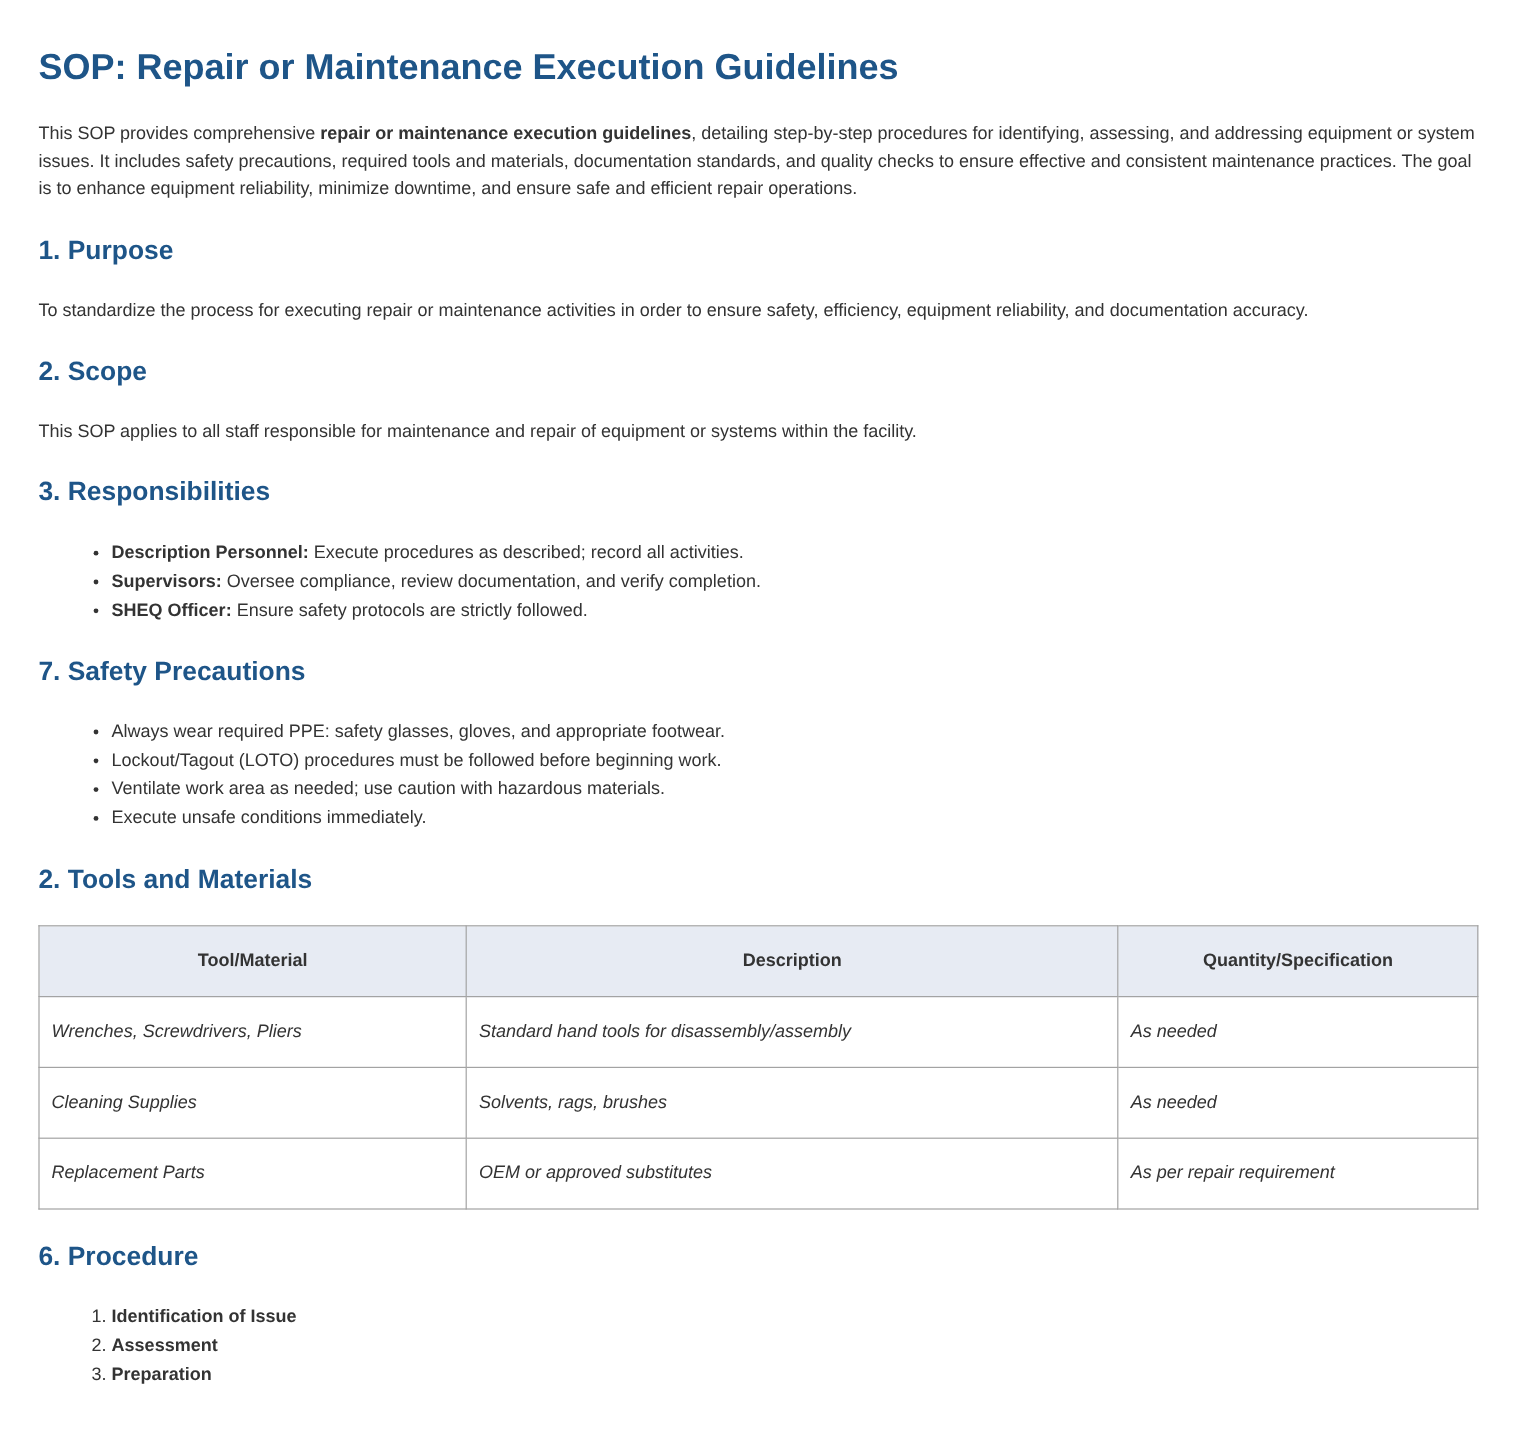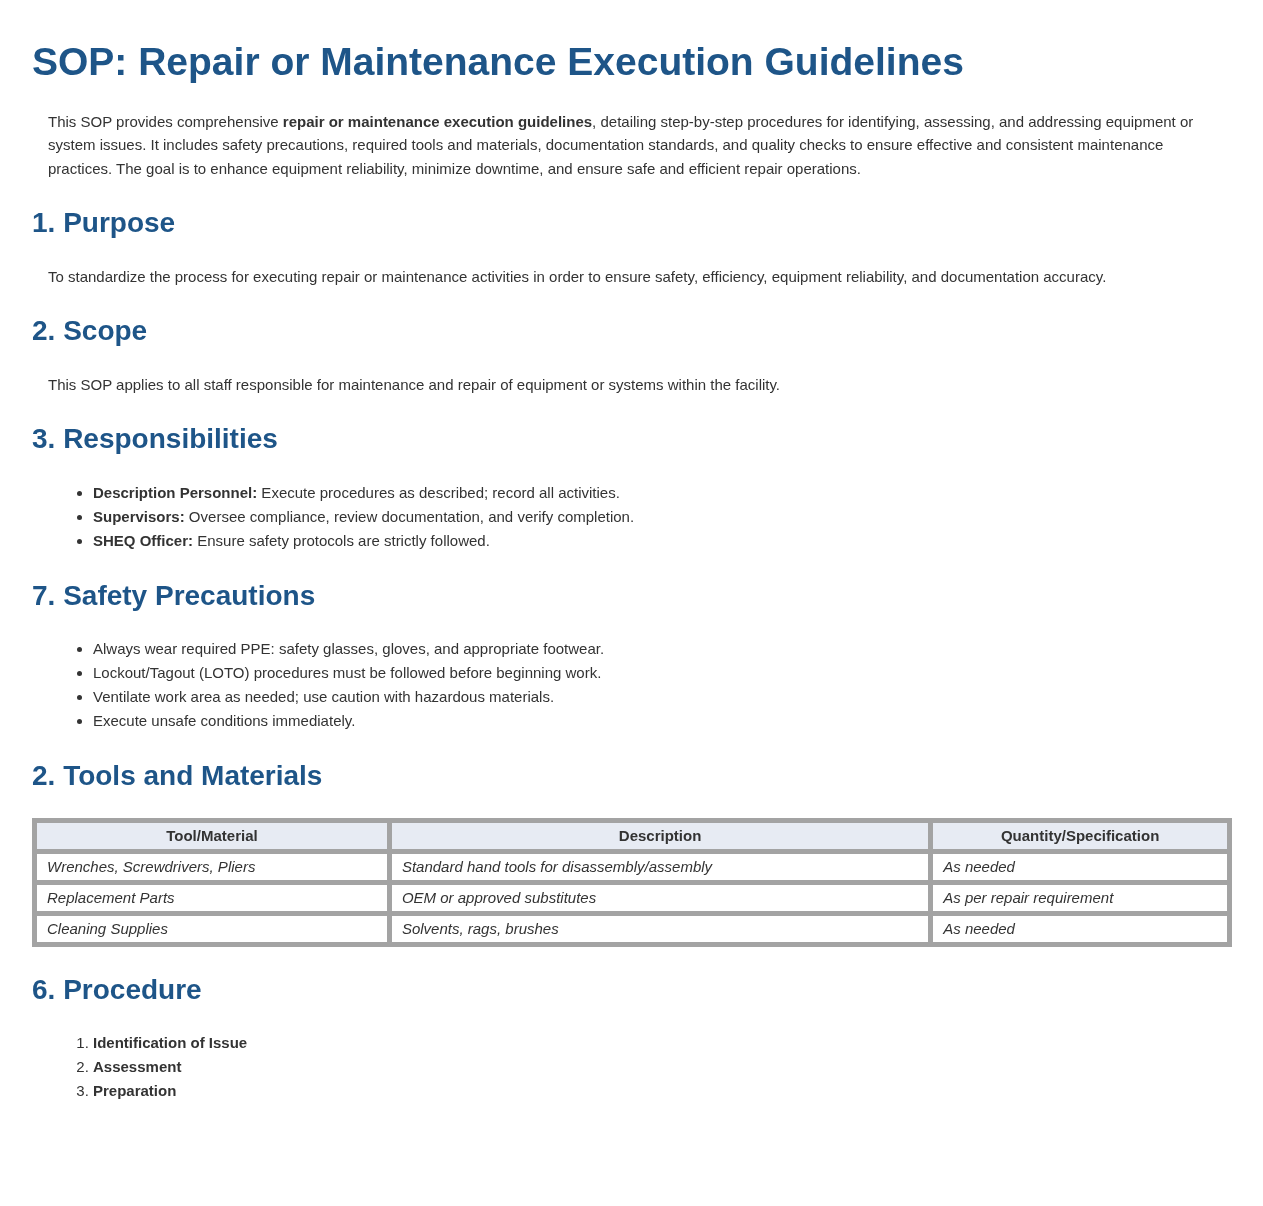--- a/index.html
+++ b/index.html
@@ -8,36 +8,36 @@
     width: 1263px;
     height: 1206px;
     overflow: hidden;
     background: #ffffff;
     color: #333333;
     font-family: "Liberation Sans", sans-serif;
     padding: 40px 31px 0 32px;
   }
   h1 {
     color: #1E5588;
-    font-size: 39px;
+    font-size: 30px;
     line-height: 1.15;
     font-weight: bold;
     margin: 0 0 11px 0;
   }
   h2 {
     color: #1E5588;
-    font-size: 28px;
+    font-size: 22px;
     line-height: 1.2;
     font-weight: bold;
     margin: 26px 0 25px 0;
   }
   p {
     font-size: 15px;
     line-height: 23.4px;
-    margin: 25px 16px;
+    margin: 25px 0;
   }
   ul.bullets {
     margin: 25px 0;
     padding-left: 61px;
     font-size: 15px;
     line-height: 24px;
     list-style-type: disc;
   }
   ol.steps {
     margin: 25px 0;
@@ -52,22 +52,22 @@
     list-style-type: circle;
     font-weight: normal;
   }
   table.tools {
     width: 100%;
     border-collapse: collapse;
     margin: 25px 0;
     font-size: 15px;
   }
   table.tools th, table.tools td {
-    border: 5px solid #a3a3a3;
-    padding: 4px 10px;
+    border: 1px solid #a3a3a3;
+    padding: 20px 10px;
     line-height: 18px;
   }
   table.tools th {
     background: #E7EBF3;
     font-weight: bold;
     text-align: center;
     color: #333333;
   }
   table.tools td { text-align: left; font-style: italic; }
   col.c1 { width: 29.7%; }
@@ -116,28 +116,28 @@
       <th>Quantity/Specification</th>
     </tr>
   </thead>
   <tbody>
     <tr>
       <td>Wrenches, Screwdrivers, Pliers</td>
       <td>Standard hand tools for disassembly/assembly</td>
       <td>As needed</td>
     </tr>
     <tr>
+      <td>Cleaning Supplies</td>
+      <td>Solvents, rags, brushes</td>
+      <td>As needed</td>
+    </tr>
+    <tr>
       <td>Replacement Parts</td>
       <td>OEM or approved substitutes</td>
       <td>As per repair requirement</td>
-    </tr>
-    <tr>
-      <td>Cleaning Supplies</td>
-      <td>Solvents, rags, brushes</td>
-      <td>As needed</td>
     </tr>
   </tbody>
 </table>
 
 <h2>6. Procedure</h2>
 <ol class="steps">
   <li>
     <strong>Identification of Issue</strong>
   </li>
   <li>

